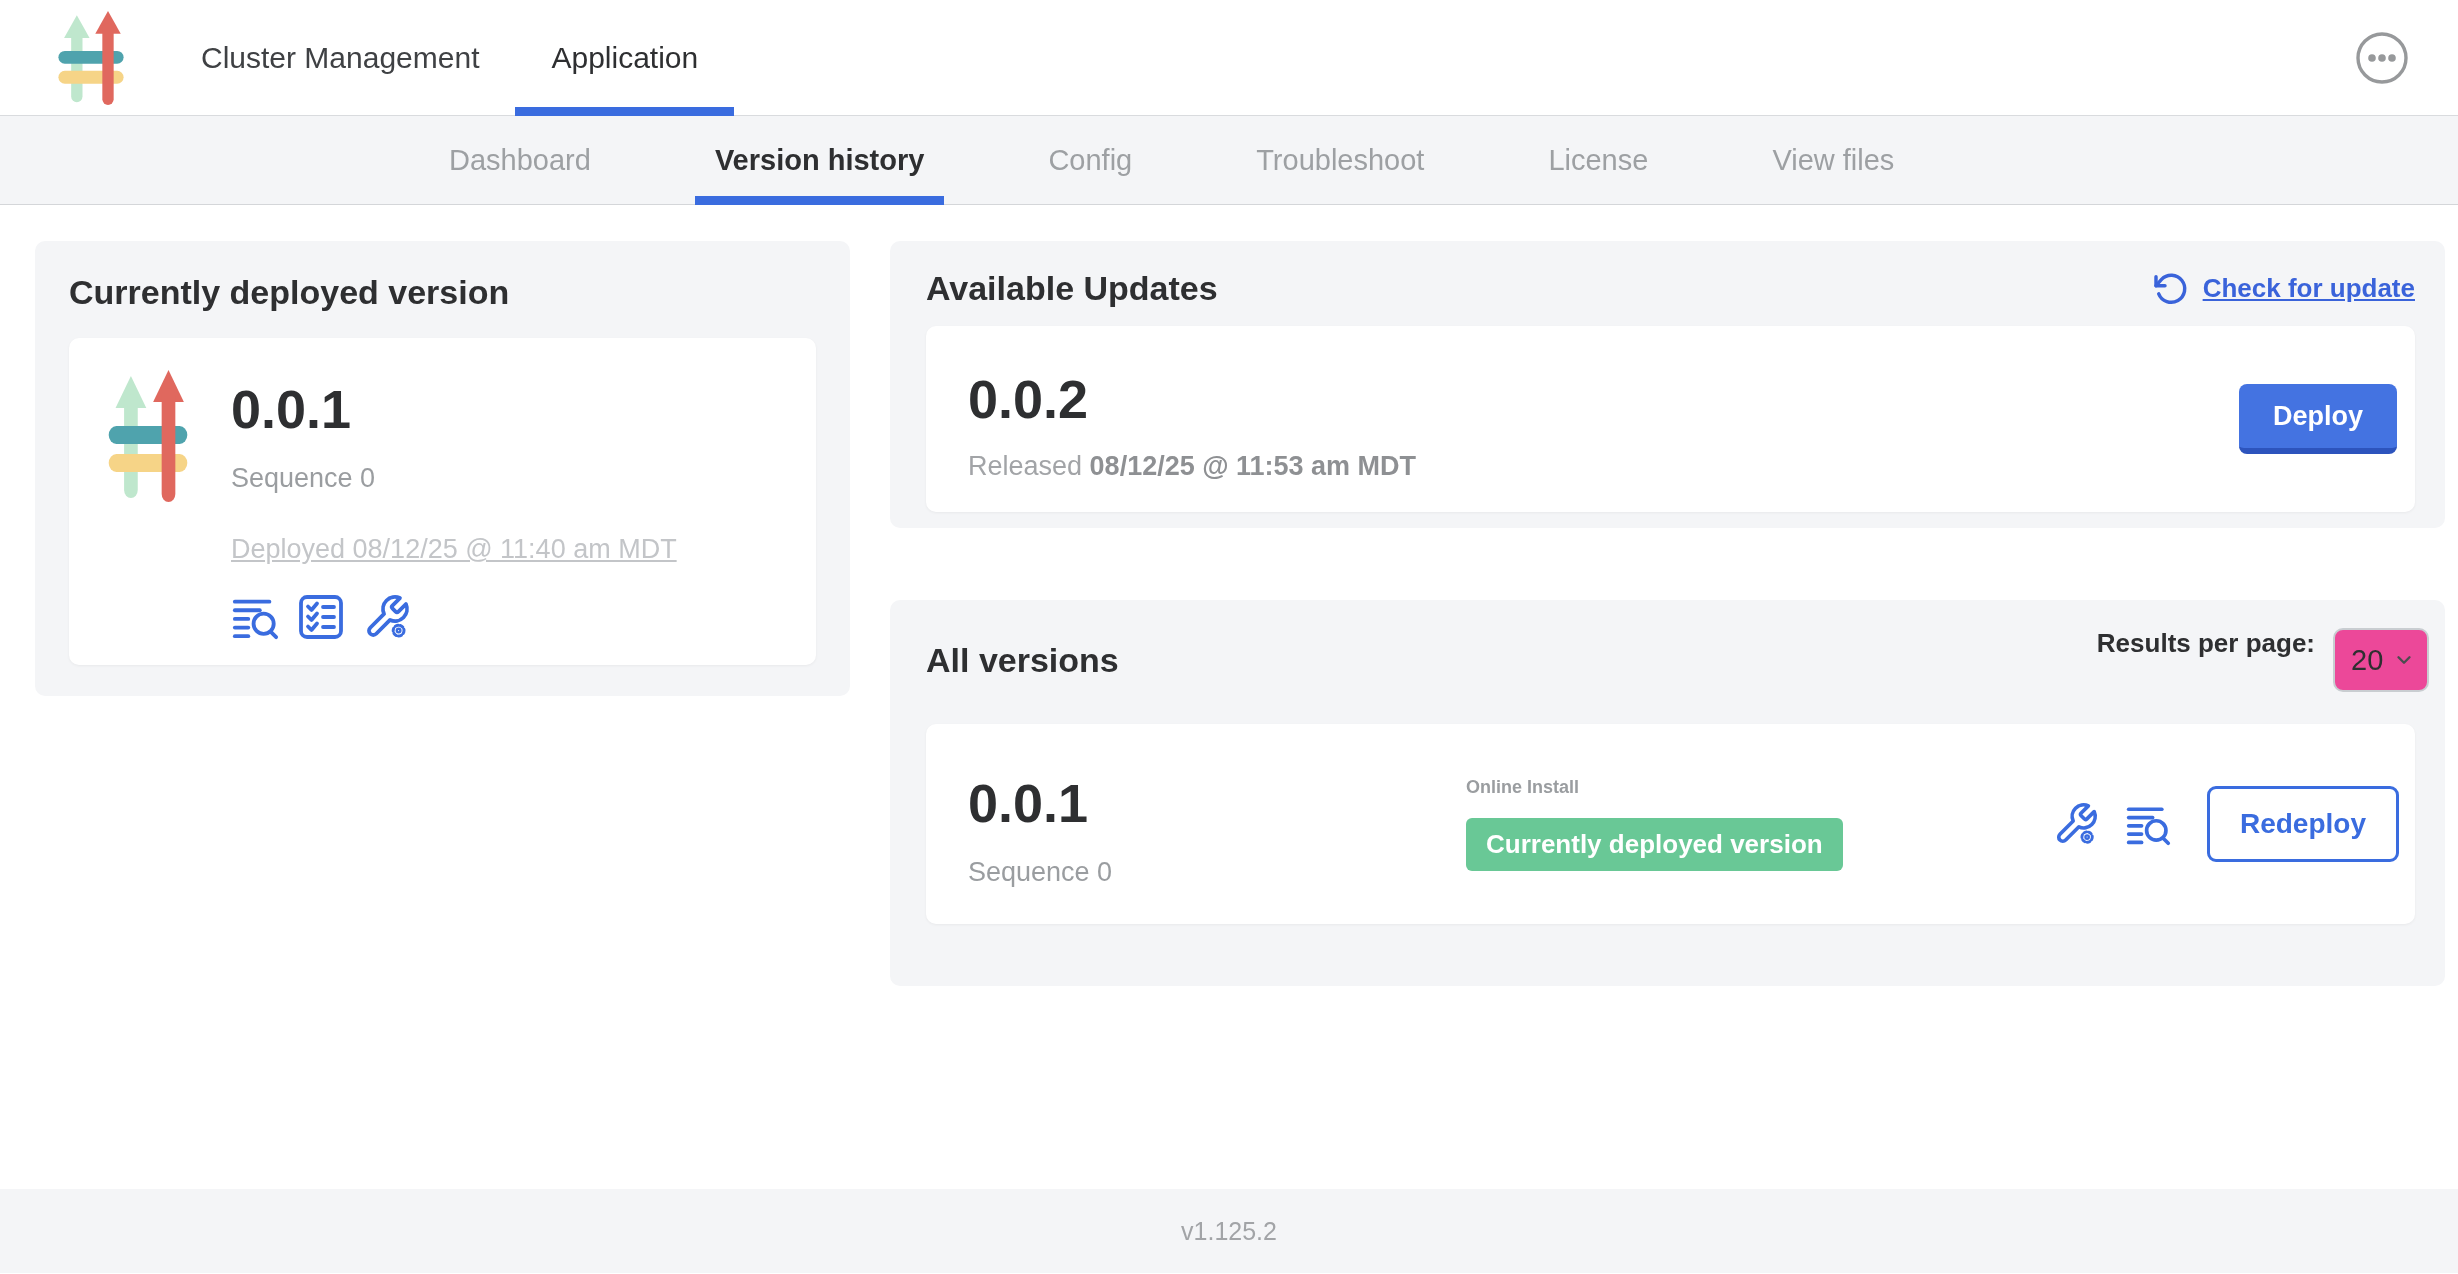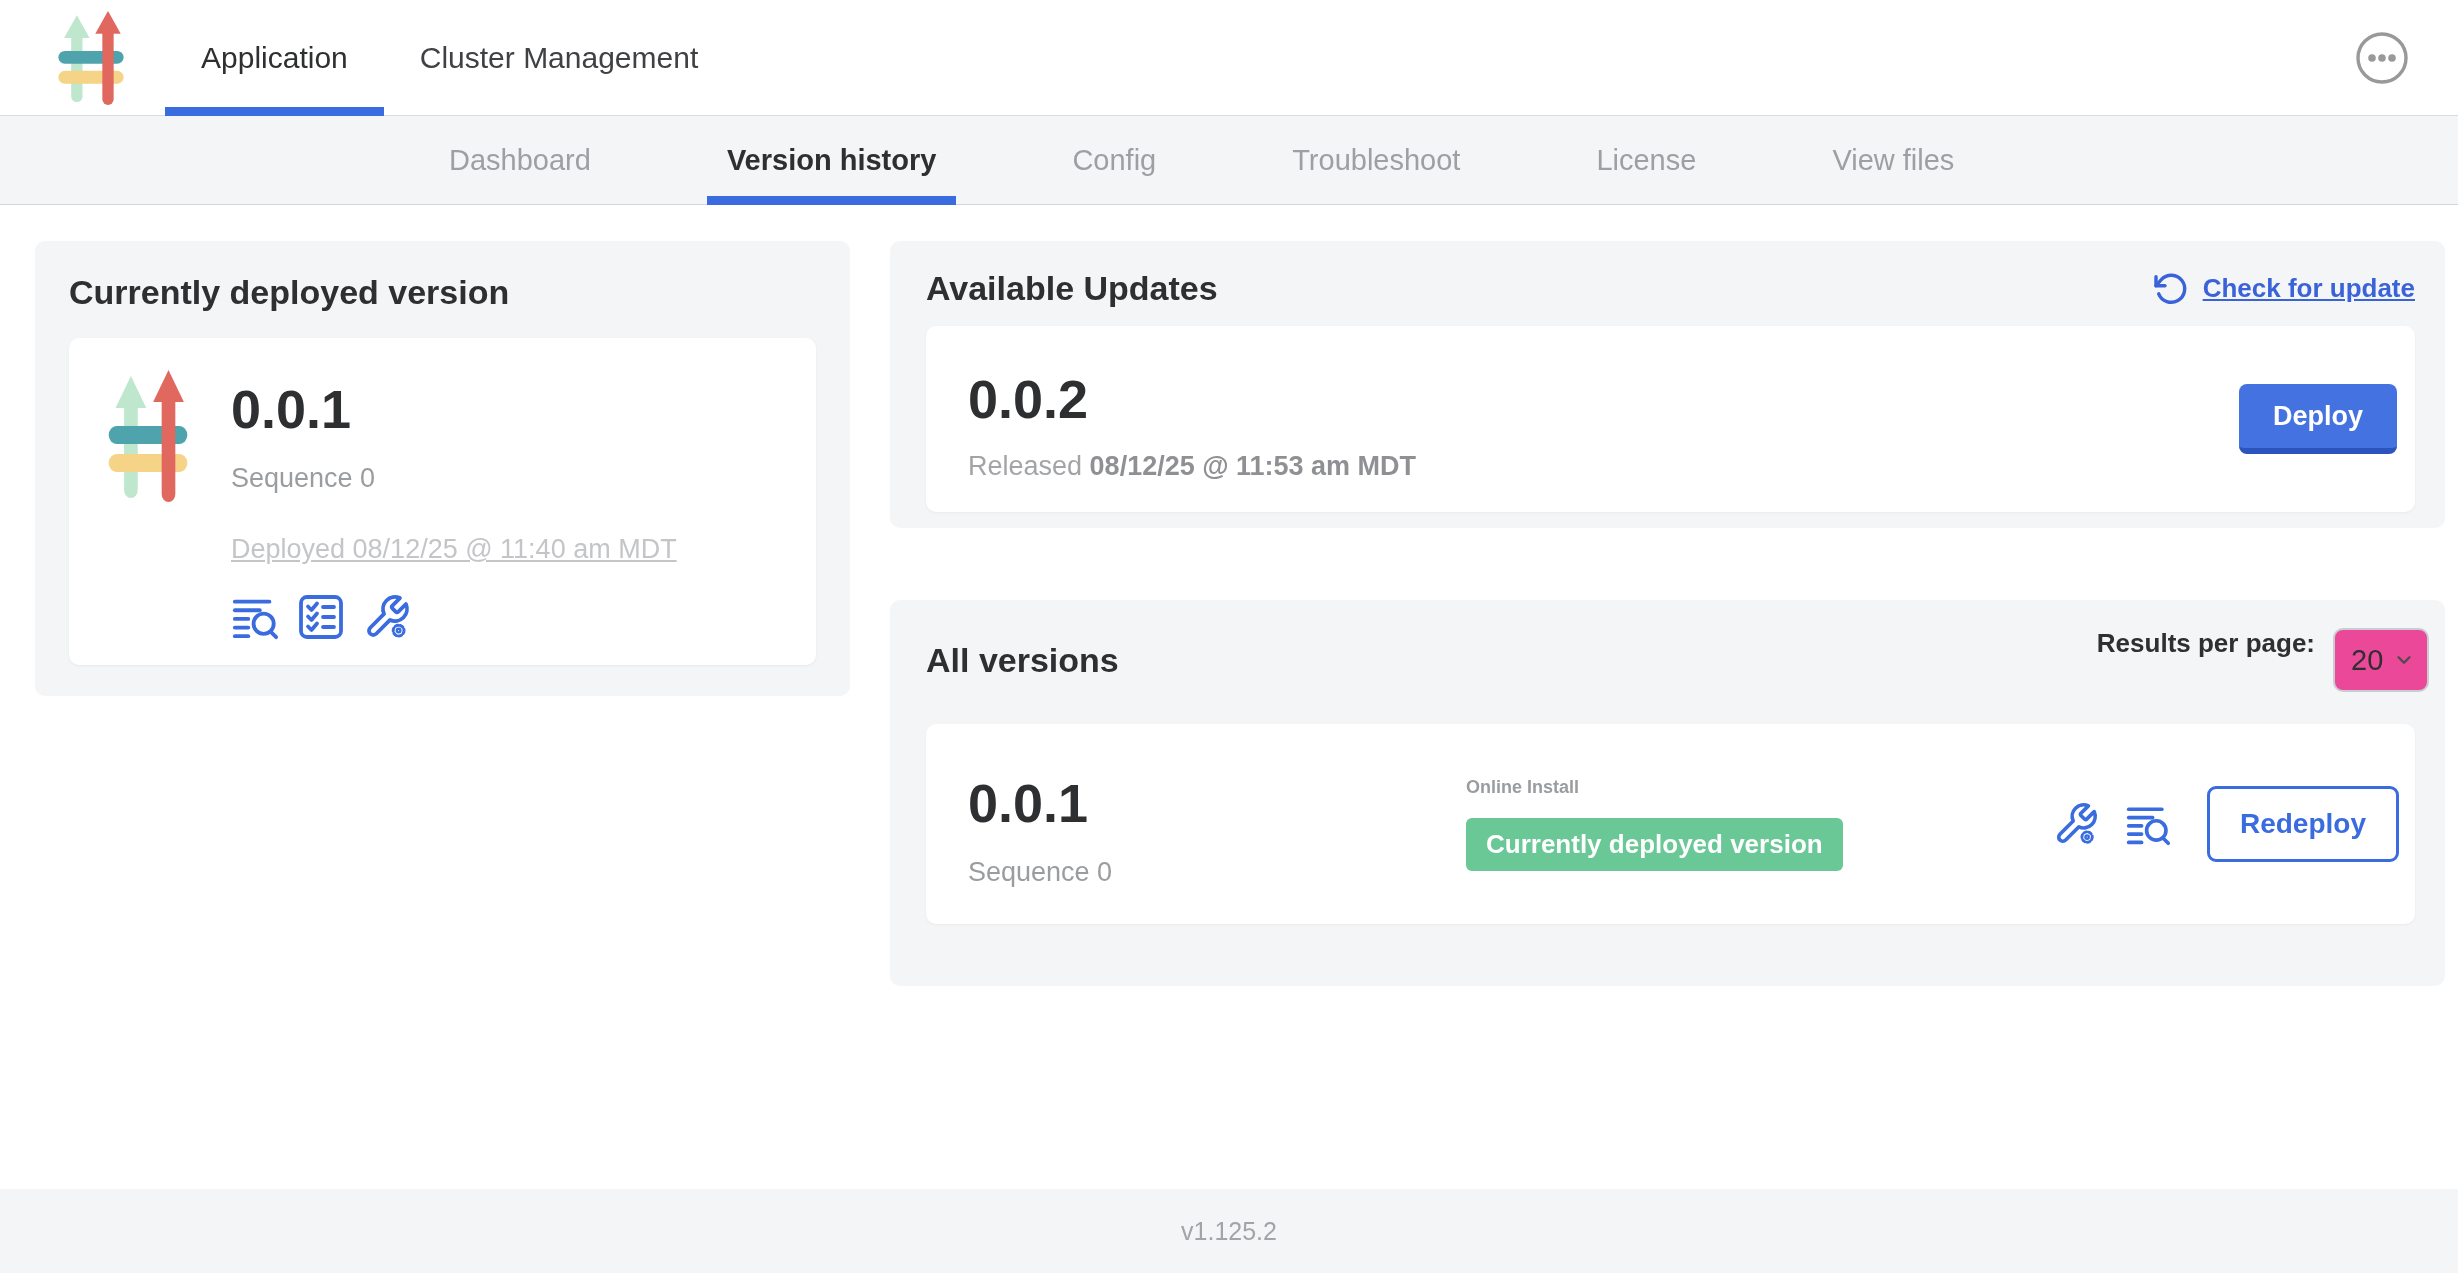--- a/index.html
+++ b/index.html
@@ -26,21 +26,21 @@
     content:""; position:absolute; left:0; right:0; bottom:-1px;
     height: 9px; background: #3a6cdf;
   }
   .overflow-btn {
     margin-left: auto; margin-right: 48px; width: 56px; height: 56px;
     background: none; border: none; padding: 0; cursor: pointer;
   }
   
   .subnav {
     height: 89px; background: #f4f5f7; border-bottom: 1px solid #d4d6d9;
-    display: flex; align-items: stretch; padding-left: 387px; gap: 12px;
+    display: flex; align-items: stretch; padding-left: 387px;
   }
   .sub-tab {
     position: relative; display: flex; align-items: center;
     margin: 0 42px; padding: 0 20px; font-size: 29px; color: #9da0a3; cursor: pointer;
   }
   .sub-tab.active { color: #2e2f31; font-weight: bold; }
   .sub-tab.active::after {
     content:""; position:absolute; left:0; right:0; bottom:-1px;
     height: 9px; background: #3a6cdf;
   }
@@ -175,25 +175,25 @@
       <circle cx="38" cy="28" r="3.8" fill="#97999b"></circle>
     </g>
   </defs>
 </svg>
 
 <header class="topbar">
   <svg class="logo-sm" viewBox="0 0 48 66" preserveAspectRatio="none">
     <use href="#app-logo-shape"></use>
   </svg>
   <nav class="top-tabs">
+    <div class="top-tab">
+      <span>Cluster Management</span>
+    </div>
     <div class="top-tab active">
       <span>Application</span>
-    </div>
-    <div class="top-tab">
-      <span>Cluster Management</span>
     </div>
   </nav>
   <button class="overflow-btn">
     <svg viewBox="0 0 56 56">
         <use href="#ic-ellipsis"></use>
       </svg>
   </button>
 </header>
 
 <nav class="subnav">

